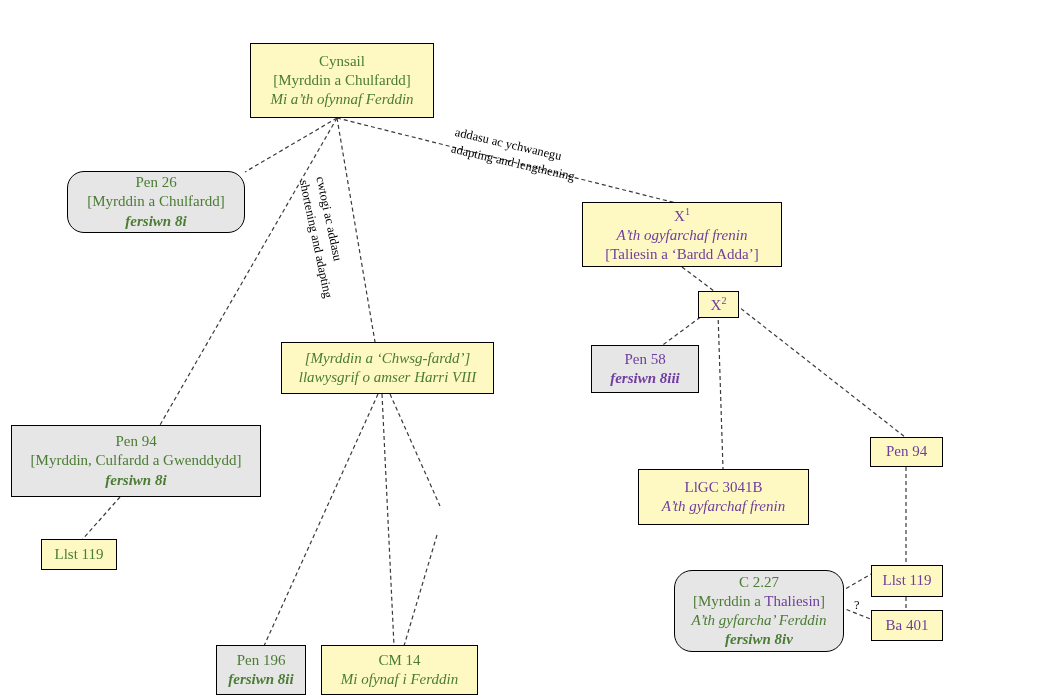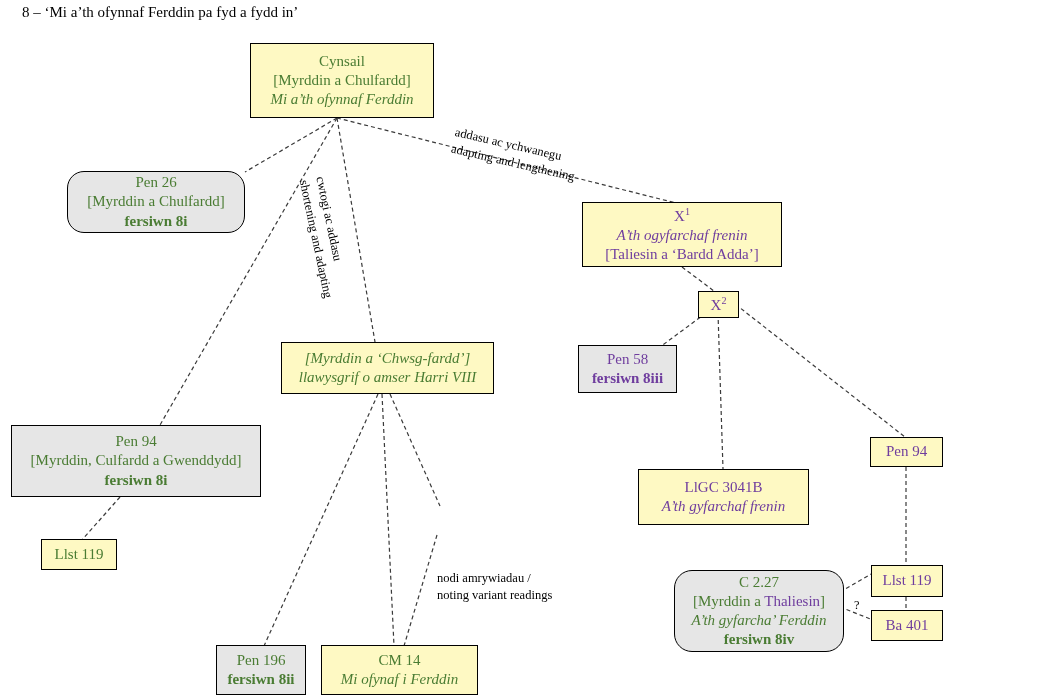--- a/index.html
+++ b/index.html
@@ -54,21 +54,21 @@
     background: #e6e6e6;
   }
   .line {
     display: block;
     white-space: nowrap;
   }
   .green { color: #4a7c33; }
   .purple { color: #6f3d9e; }
   .black { color: #1a1a1a; }
   .it { font-style: italic; }
-  .bi { font-weight: bold; }
+  .bi { font-style: italic; font-weight: bold; }
   .fs15 { font-size: 15px; }
   .sup { font-size: 0.68em; vertical-align: super; }
   .edge-label {
     position: absolute;
     font-size: 12.5px;
     color: #000000;
     white-space: nowrap;
     line-height: 1.35;
     transform-origin: 0 0;
   }
@@ -77,21 +77,20 @@
     position: absolute;
     font-size: 12.5px;
     color: #000000;
   }
 </style>
 </head>
 <body>
 
 <div id="stemma">
 
-  <div class="page-title">8 – ‘Mi a’th ofynnaf Ferddin pa fyd a fydd in’</div>
 
   <svg class="edge-layer" viewBox="0 0 1048 699" width="1048" height="699">
     <g stroke="#3a3a3a" stroke-width="1.2" stroke-dasharray="4,3" fill="none">
 
       <path d="M 337,118 L 245,172"></path>
       <path d="M 337,118 L 160,425"></path>
       <path d="M 337,118 L 375,342"></path>
       <path d="M 337,118 L 676,203"></path>
 
       <path d="M 120,497 L 82,540"></path>
@@ -153,21 +152,21 @@
   <div class="node" style="left:582px; top:202px; width:200px; height:65px;">
     <span class="line fs15 purple"><span>X</span><span class="sup">1</span></span>
     <span class="line fs15 purple it">A’th ogyfarchaf frenin</span>
     <span class="line fs15 purple">[Taliesin a ‘Bardd Adda’]</span>
   </div>
 
   <div class="node" style="left:698px; top:291px; width:41px; height:27px;">
     <span class="line fs15 purple"><span>X</span><span class="sup">2</span></span>
   </div>
 
-  <div class="node shaded" style="left:578px; top:345px; width:99px; height:48px;">
+  <div class="node shaded" style="left:591px; top:345px; width:108px; height:48px;">
     <span class="line fs15 purple">Pen 58</span>
     <span class="line fs15 purple bi">fersiwn 8iii</span>
   </div>
 
   <div class="node" style="left:638px; top:469px; width:171px; height:56px;">
     <span class="line fs15 purple">LlGC 3041B</span>
     <span class="line fs15 purple it">A’th gyfarchaf frenin</span>
   </div>
 
   <div class="node" style="left:870px; top:437px; width:73px; height:30px;">
@@ -192,20 +191,16 @@
   <div class="edge-label" style="left:457px; top:124px; transform: rotate(13deg);">
     <span class="line">addasu ac ychwanegu</span>
     <span class="line">adapting and lengthening</span>
   </div>
 
   <div class="edge-label" style="left:328px; top:175px; transform: rotate(78deg);">
     <span class="line">cwtogi ac addasu</span>
     <span class="line">shortening and adapting</span>
   </div>
 
-  <div class="edge-label" style="left:437px; top:570px;">
-    <span class="line">nodi amrywiadau /</span>
-    <span class="line">noting variant readings</span>
-  </div>
 
   <div class="qmark" style="left:854px; top:598px;">?</div>
 
 </div>
 
 </body></html>

